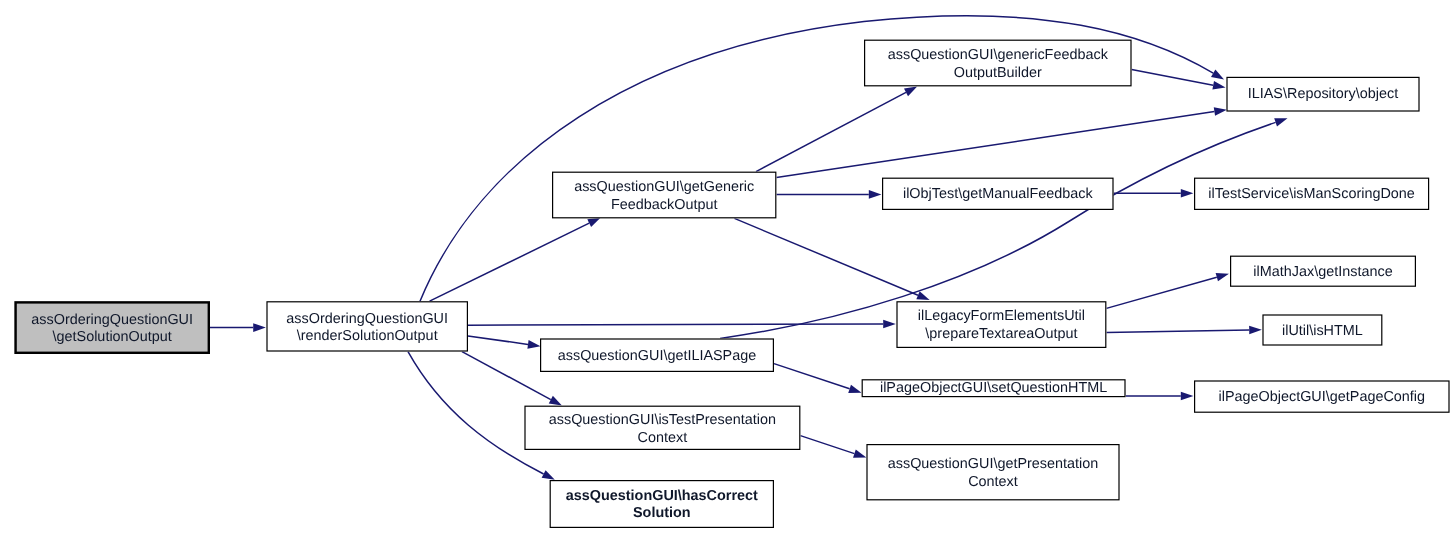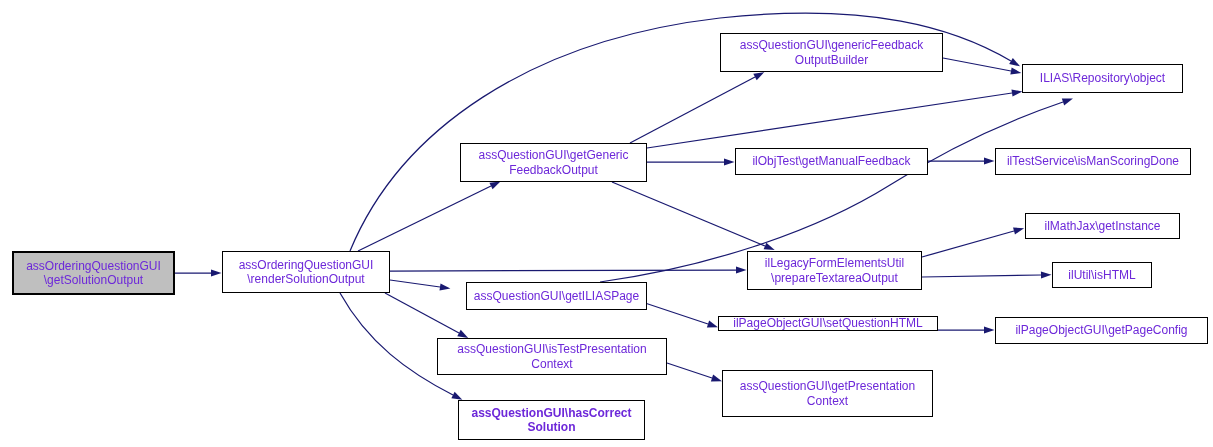--- a/index.html
+++ b/index.html
@@ -12,21 +12,21 @@
   }
   .edges-layer{position:absolute;left:0;top:0;width:100%;height:100%;}
   .edge{fill:none;stroke-width:1.25px;}
   .node{
     position:absolute;
     box-sizing:border-box;
     background:#ffffff;
     border:1px solid #000000;
     display:flex;align-items:center;justify-content:center;
     text-align:center;
-    font-size:12px;line-height:1.2;color:#6d28d9;
+    font-size:12px;line-height:1.2;color:#0f172a;
     cursor:pointer;
     z-index:2;
   }
   .node.highlight{
     background:#bfbfbf;
     border-width:2px;
     cursor:default;
   }
   .node-label{white-space:pre-line;padding:1px 3px;}
 </style>
@@ -88,21 +88,21 @@
     <div class="node" style="left: 747px; top: 251px; width: 175px; height: 39px; border-color: rgb(0, 0, 0); background: rgb(255, 255, 255);">
     <span class="node-label">ilLegacyFormElementsUtil
 \prepareTextareaOutput</span>
   </div>
     <div class="node" style="left: 1025px; top: 213px; width: 155px; height: 26px; border-color: rgb(0, 0, 0); background: rgb(255, 255, 255);">
     <span class="node-label">ilMathJax\getInstance</span>
   </div>
     <div class="node" style="left: 1052px; top: 262px; width: 100px; height: 26px; border-color: rgb(0, 0, 0); background: rgb(255, 255, 255);">
     <span class="node-label">ilUtil\isHTML</span>
   </div>
-    <div class="node" style="left: 466px; top: 282px; width: 181px; height: 28px; border-color: rgb(0, 0, 0); background: rgb(255, 255, 255);">
+    <div class="node" style="left: 450px; top: 282px; width: 195px; height: 28px; border-color: rgb(0, 0, 0); background: rgb(255, 255, 255);">
     <span class="node-label">assQuestionGUI\getILIASPage</span>
   </div>
     <div class="node" style="left: 718px; top: 316px; width: 220px; height: 15px; border-color: rgb(0, 0, 0); background: rgb(255, 255, 255);">
     <span class="node-label">ilPageObjectGUI\setQuestionHTML</span>
   </div>
     <div class="node" style="left: 995px; top: 317px; width: 213px; height: 27px; border-color: rgb(0, 0, 0); background: rgb(255, 255, 255);">
     <span class="node-label">ilPageObjectGUI\getPageConfig</span>
   </div>
     <div class="node" style="left: 437px; top: 338px; width: 230px; height: 37px; border-color: rgb(0, 0, 0); background: rgb(255, 255, 255); justify-content: center;">
     <span class="node-label">assQuestionGUI\isTestPresentation

